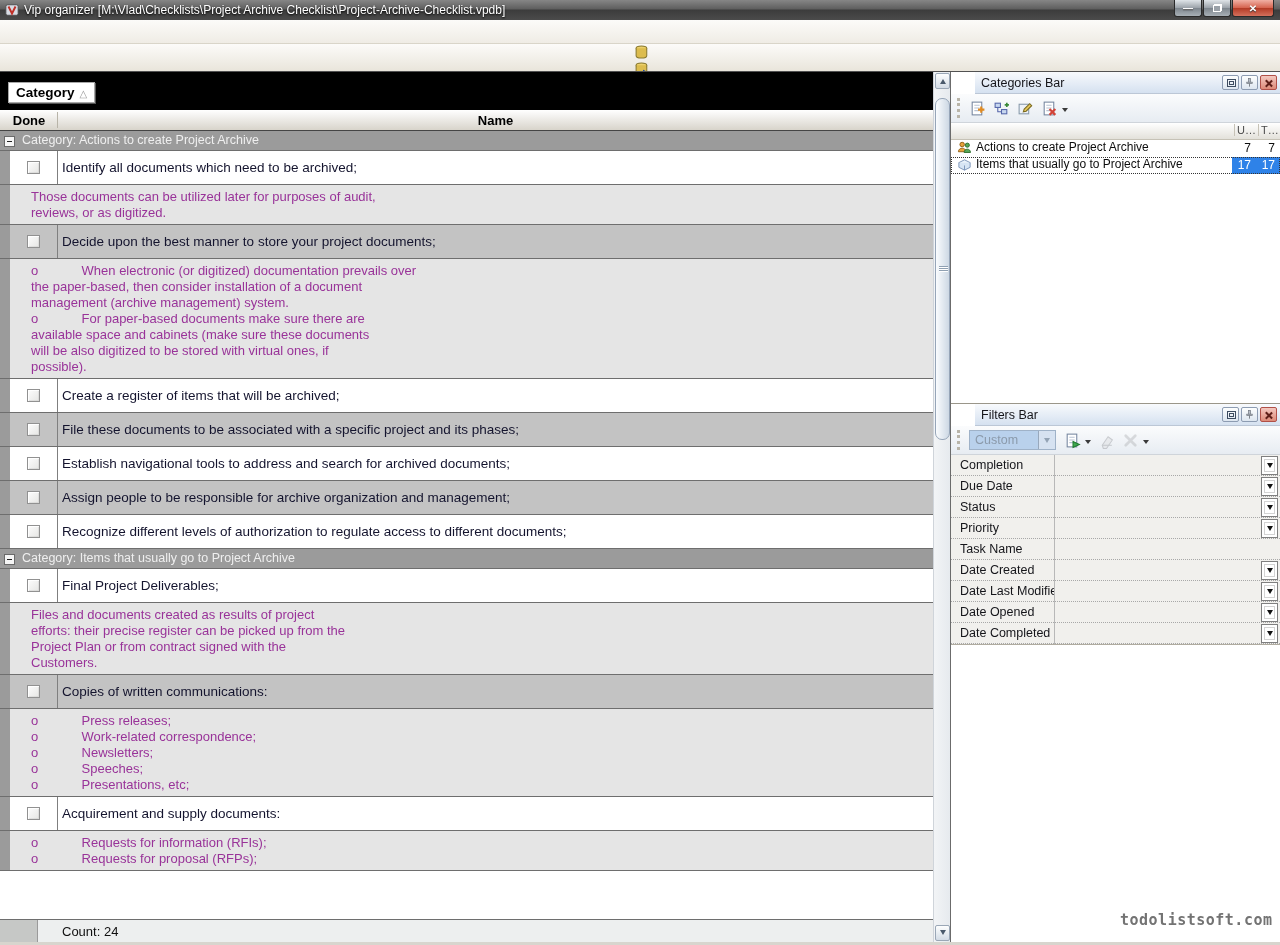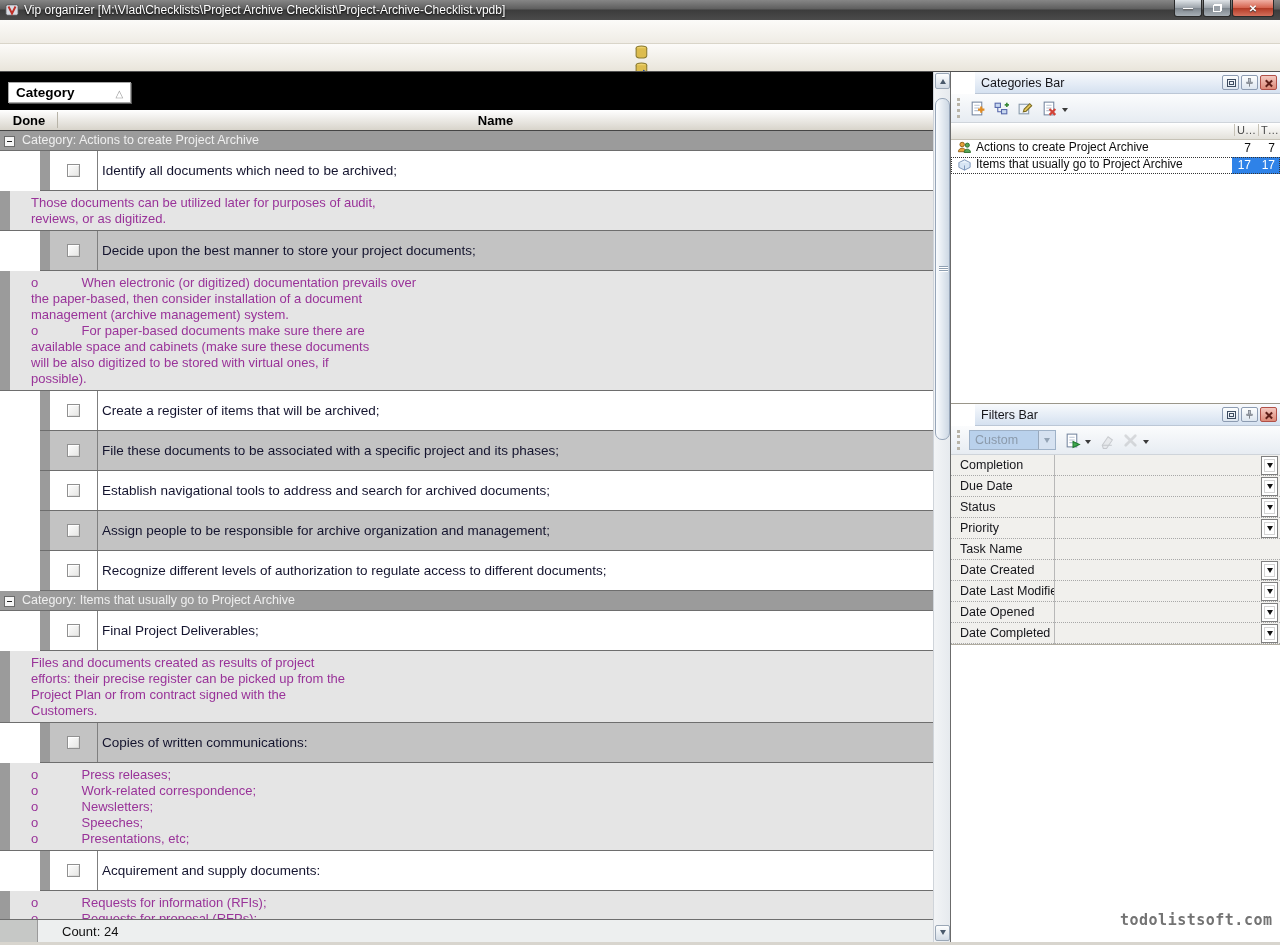--- a/index.html
+++ b/index.html
@@ -43,37 +43,37 @@
   .combo.disabled .combo-text { background:#b9d1ec; color:#8b9aab; }
   .combo.disabled .combo-btn { background:#d6e2f1; }
   .combo.disabled .tri { border-top-color:#93a3b5; }
 
   .top-divider { position:absolute; left:0; top:71px; width:1280px; height:1px; background:#515151; }
 
   
   .main { position:absolute; left:0; top:72px; width:933px; height:870px; background:#fff; }
   .groupbar { position:absolute; left:0; top:0; width:933px; height:38px; background:#000; }
   .chip { position:absolute; left:8px; top:10px; height:21px; background:#fff; border:1px solid #a8a8a8;
-    box-shadow:1px 1px 0 #555; display:flex; align-items:center; padding:0 7px;gap:36px; }
+    box-shadow:1px 1px 0 #555; display:flex; align-items:center; padding:0 7px; }
   .chip b { font-size:13.5px; color:#000; }
   .chip .sortind { font-size:10px; color:#9a9a9a; margin-left:5px; margin-top:1px; }
 
   .colheader { position:absolute; left:0; top:38px; width:933px; height:21px;
     background:linear-gradient(180deg,#ffffff,#d8d4cb); border-bottom:1px solid #454545; }
   .colheader .done-h { position:absolute; left:0; width:58px; text-align:center; top:3px; font-weight:bold; font-size:13px; color:#000; }
   .colheader .name-h { position:absolute; left:58px; right:0; text-align:center; top:3px; font-weight:bold; font-size:13px; color:#000; }
   .colheader .divline { position:absolute; left:57px; top:2px; bottom:2px; width:1px; background:#b8b4a8; }
 
   .rows { position:absolute; left:0; top:59px; width:933px; height:788px; overflow:hidden; background:#fff; }
   .grow { position:relative; width:933px; border-bottom:1px solid #6e6e6e; }
   .grow.group { height:20px; background:#9b9b9b; }
   .grow.group .glabel { position:absolute; left:22px; top:2px; font-size:12.5px; color:#efefef; }
   .minusbox { position:absolute; left:4px; top:5px; width:11px; height:11px; background:#f6f6f6; border:1px solid #6a6a6a; }
   .minusbox:after { content:""; position:absolute; left:2px; top:4px; width:5px; height:1px; background:#222; }
-  .grow.task { height:40px;margin-left:40px; }
+  .grow.task { height:34px; }
   .grow.task .indent { position:absolute; left:0; top:0; bottom:0; width:10px; background:#9b9b9b; }
   .grow.task .donecell { position:absolute; left:10px; top:0; bottom:0; width:48px; border-right:1px solid #7f7f7f;
     display:flex; align-items:center; justify-content:center; }
   .checkbox { width:13px; height:13px; border:1px solid #919191; background:linear-gradient(135deg,#fdfdfd,#e6e6e4);
     box-shadow:inset 1px 1px 0 rgba(255,255,255,.9), inset -1px -1px 0 rgba(0,0,0,.06); }
   .grow.task .tasktext { position:absolute; left:62px; top:0; bottom:0; display:flex; align-items:center;
     font-size:13.5px; color:#14142e; }
   .grow.task.gray { background:#c3c3c3; }
   .grow.note { background:#e5e5e5; padding:4px 8px 3px 31px; }
   .grow.note .indent { position:absolute; left:0; top:0; bottom:0; width:10px; background:#9b9b9b; }

